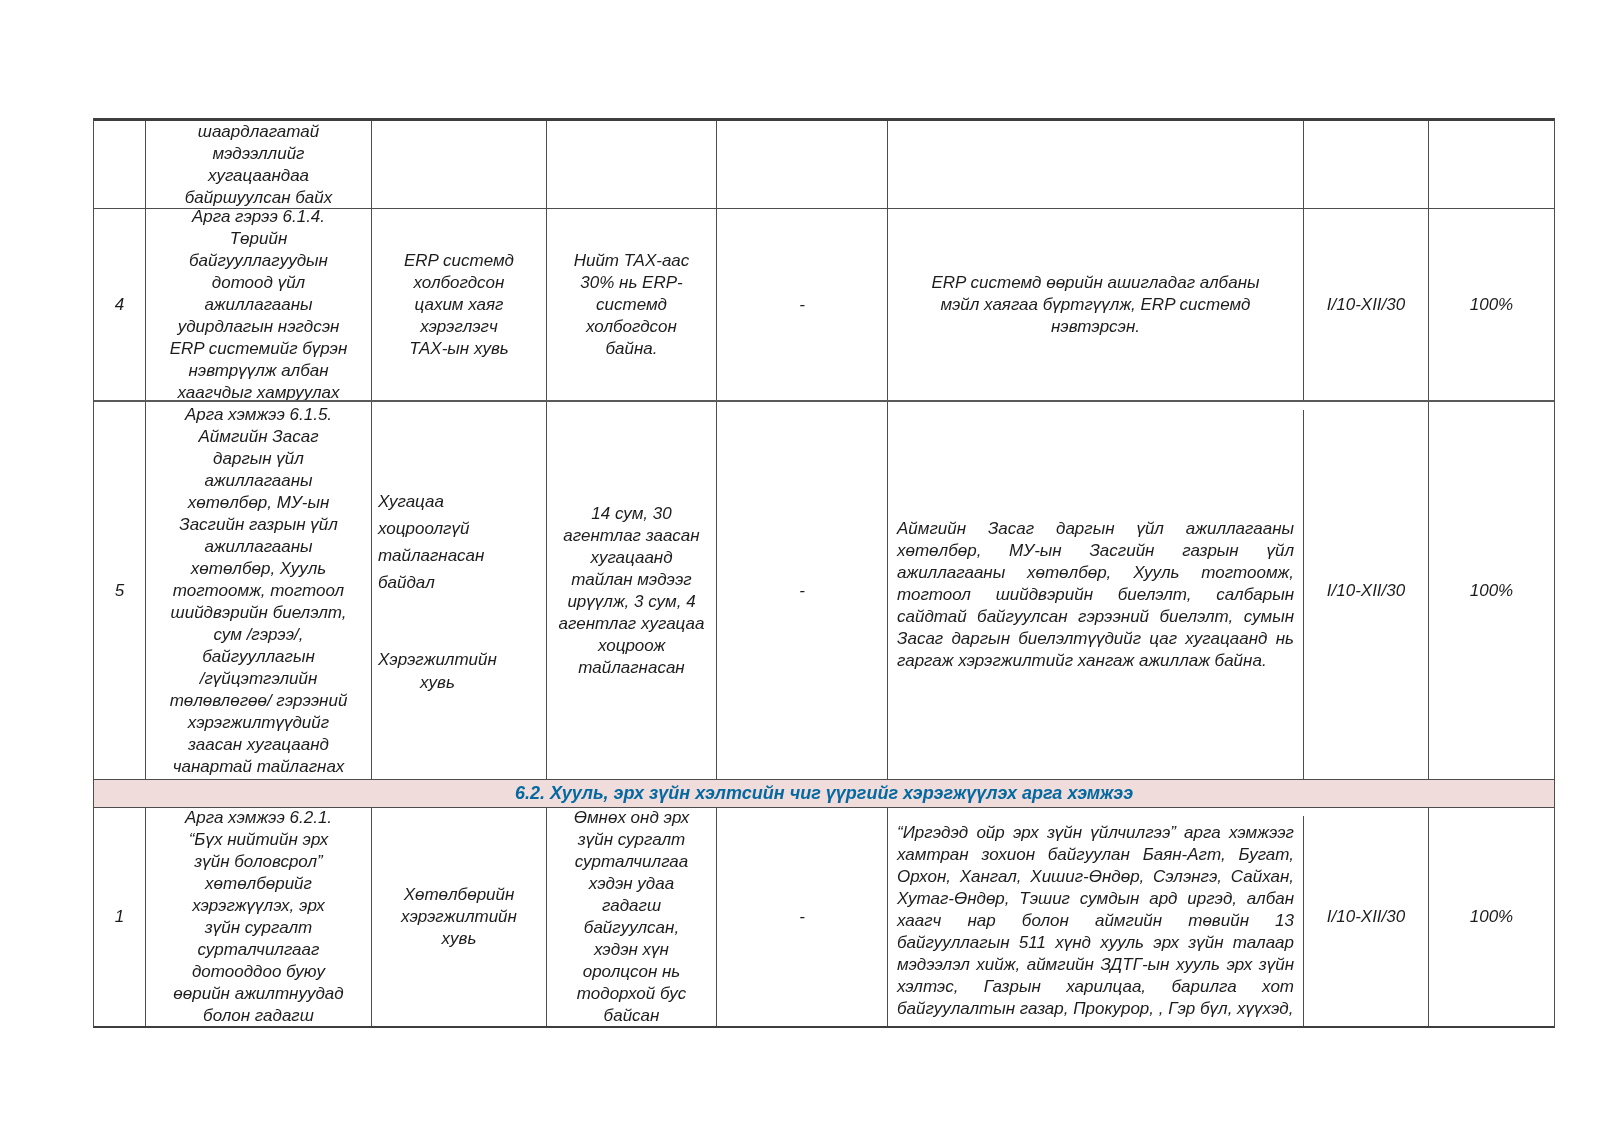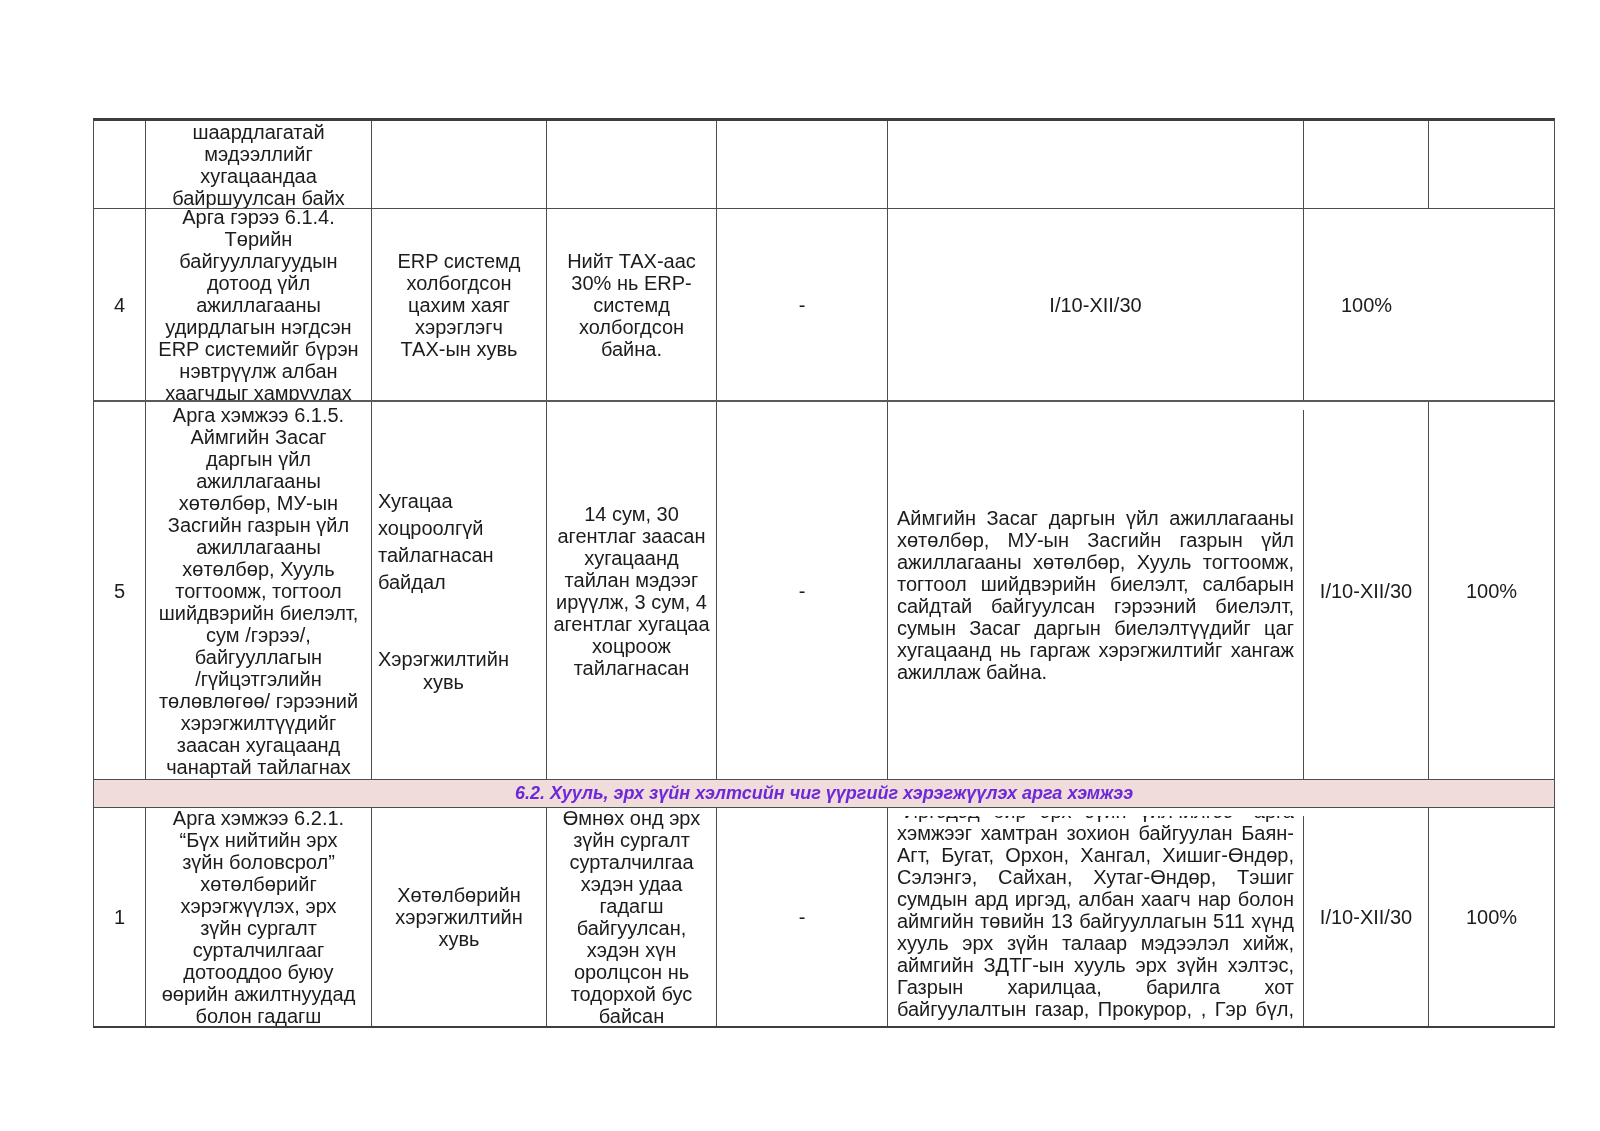--- a/index.html
+++ b/index.html
@@ -40,24 +40,25 @@
   .row-sect { height: 28px; display: block; background: #f0dcdb; }
   .row-r621 { height: 218px; }
   .td {
     border-right: 1px solid #4d4d4d;
     box-sizing: border-box;
     display: flex;
     flex-direction: column;
     justify-content: center;
     align-items: center;
     text-align: center;
-    font-size: 20px;
+    font-size: 17px;
     line-height: 22px;
     padding: 2px 4px;
     overflow: hidden;
+    font-style: italic;
   }
   .td:last-child { border-right: none; }
   .pre { white-space: pre-line; }
   .top { justify-content: center; }
   .justify-cell { align-items: stretch; padding: 3px 9px; margin-top: 8px; }
   .justify-cell .para {
     width: 100%;
     text-align: justify;
     text-align-last: left;
   }
@@ -74,21 +75,21 @@
     line-height: 23px;
   }
   .section-cell {
     height: 100%;
     display: flex;
     align-items: center;
     justify-content: center;
     font-size: 18px;
     font-weight: bold;
     font-style: italic;
-    color: #6d28d9;
+    color: #0369a1;
   }
 </style>
 </head>
 <body>
 
 <div class="page">
   <div class="doc-table">
 
     <div class="tr row-cont">
       <div class="td"></div>
@@ -119,20 +120,23 @@
 холбогдсон
 цахим хаяг
 хэрэглэгч
 ТАХ-ын хувь</div>
       <div class="td pre">Нийт ТАХ-аас
 30%  нь ERP-
 системд
 холбогдсон
 байна.</div>
       <div class="td">-</div>
+      <div class="td pre">ERP системд өөрийн ашигладаг албаны
+мэйл хаягаа бүртгүүлж, ERP системд
+нэвтэрсэн.</div>
       <div class="td">I/10-XII/30</div>
       <div class="td">100%</div>
     </div>
 
     <div class="tr row-r5">
       <div class="td">5</div>
       <div class="td pre">Арга хэмжээ 6.1.5.
 Аймгийн Засаг
 даргын үйл
 ажиллагааны

